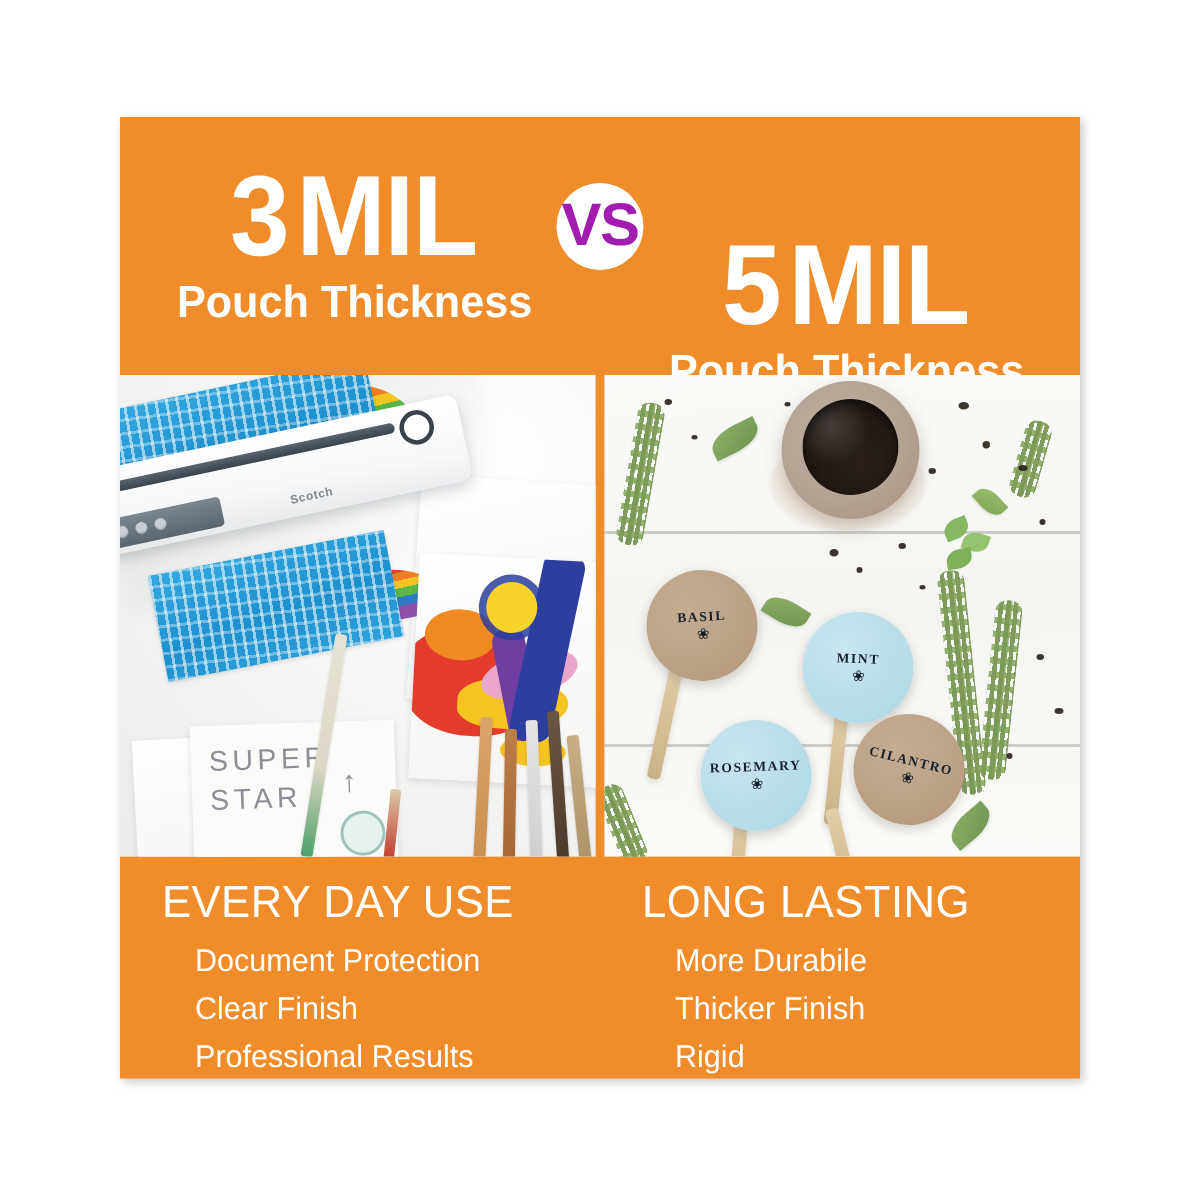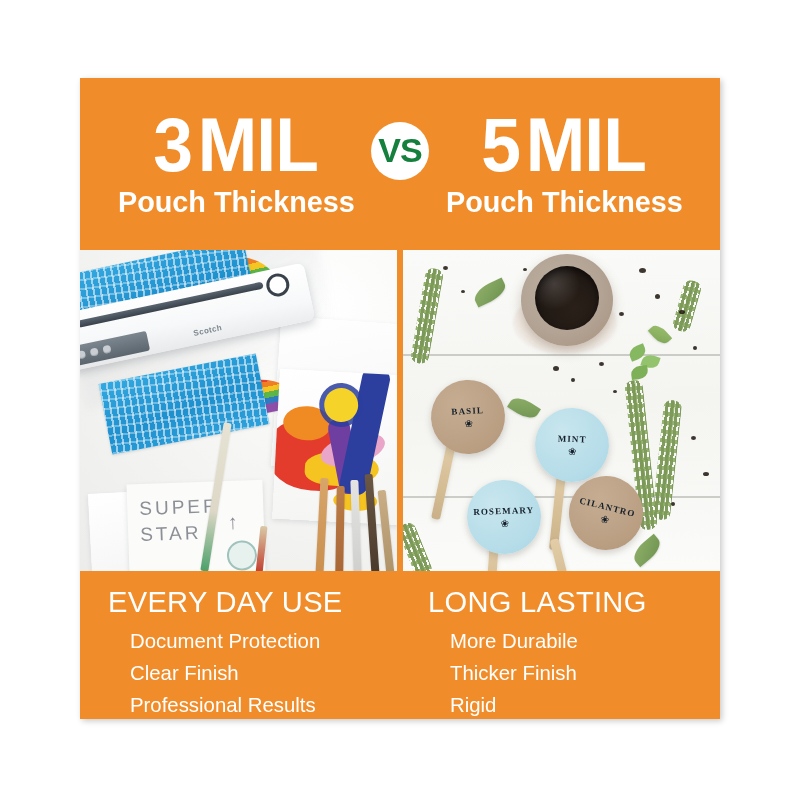--- a/index.html
+++ b/index.html
@@ -44,21 +44,21 @@
     position: absolute;
     top: 0;
     width: 300px;
     height: 172px;
     display: flex;
     flex-direction: column;
     align-items: center;
     justify-content: center;
   }
   .head-col.left  { left: 6px; }
-  .head-col.right { left: 334px; }
+  .head-col.right { left: 334px; margin-top: 46px; }
 
   .mil {
     font-family: "Liberation Sans Narrow", "Liberation Sans", sans-serif;
     font-weight: 700;
     font-size: 76px;
     line-height: 0.92;
     letter-spacing: -1px;
     color: #ffffff;
     white-space: nowrap;
     transform: scaleX(0.94);
@@ -86,22 +86,22 @@
     border-radius: 50%;
     background: #ffffff;
     display: flex;
     align-items: center;
     justify-content: center;
     z-index: 4;
   }
   .vs-badge span {
     font-family: "Liberation Sans Narrow", "Liberation Sans", sans-serif;
     font-weight: 700;
-    font-size: 34px;
-    color: #15803d;
+    font-size: 40px;
+    color: #a21caf;
     letter-spacing: -1px;
     line-height: 1;
     transform: translateY(-1px);
   }
 
   
   .photos {
     position: absolute;
     left: 0;
     top: 172px;

